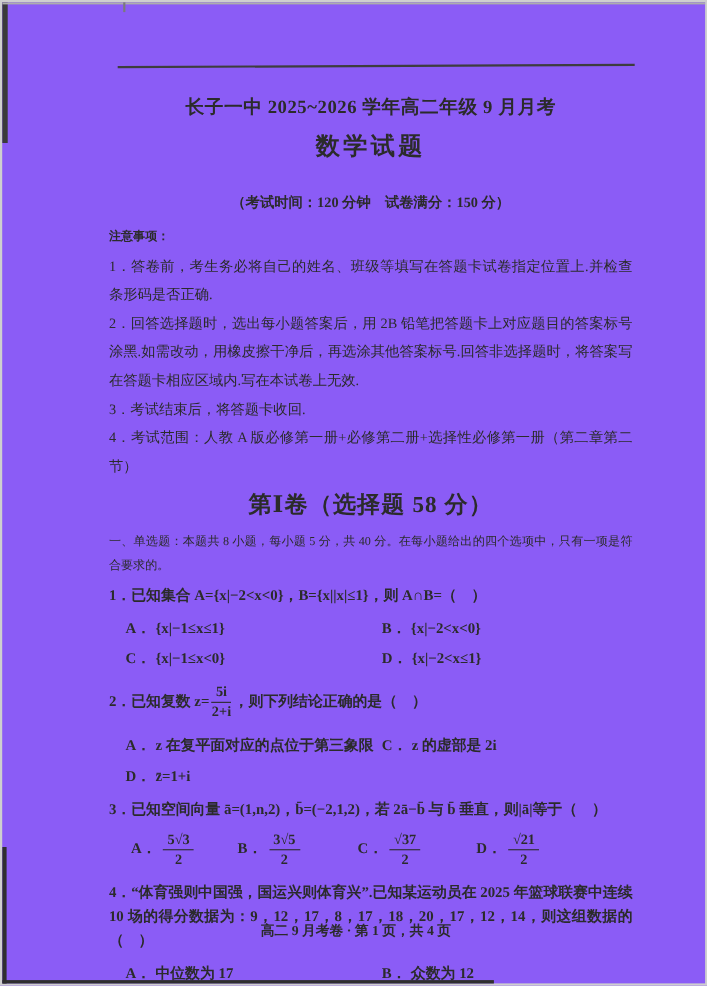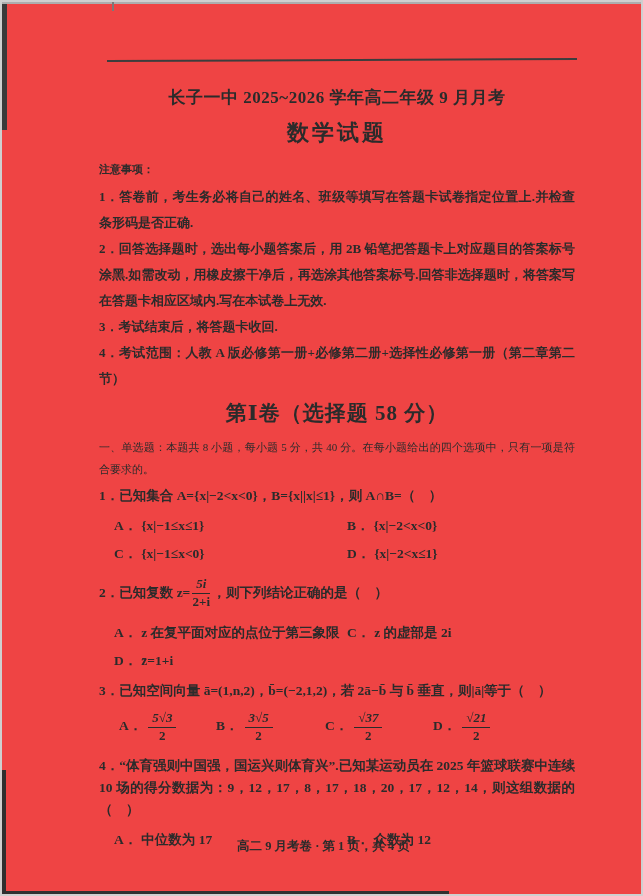--- a/index.html
+++ b/index.html
@@ -5,21 +5,21 @@
   * { box-sizing: border-box; }
   html,body { margin:0; padding:0; }
   body {
     width:643px; height:896px;
     background:#e9e9e9;
     font-family:"Liberation Serif","DejaVu Serif",serif;
   }
   .page {
     position:relative;
     width:643px; height:896px;
-    background:#ef4444;
+    background:#8b5cf6;
     color:#2b2b2b;
     overflow:hidden;
     border:2px solid #cfcfcf;
   }
   
   .edge { position:absolute; background:#3a3a3a; }
   .edge-left-top    { left:0; top:0; width:5px; height:128px; }
   .edge-left-bottom { left:0; top:768px; width:4px; height:128px; background:#2f2f2f; }
   .edge-bottom-dark { left:0; top:889px; width:447px; height:7px; background:#2f2f2f; }
   .edge-bottom-light{ left:447px; top:892px; width:196px; height:4px; background:#b9b9b9; }
@@ -40,21 +40,21 @@
   .subject-title {
     margin:9px 0 0; text-align:center;
     font-size:22px; font-weight:700; letter-spacing:3px;
   }
   .exam-info {
     margin:27px 0 0; text-align:center;
     font-size:13px; font-weight:700;
   }
   .notice-title { margin:14px 0 0; font-size:11px; font-weight:700; }
   .notice-item {
-    margin:0; font-size:13px; font-weight:700;
+    margin:0; font-size:13px; font-weight:400;
     line-height:26px; text-align:justify;
   }
   .notice-item.first { margin-top:7px; }
   .section-title {
     margin:7px 0 0; text-align:center;
     font-size:21px; font-weight:700; letter-spacing:1px;
   }
   .part-header {
     margin:9px 0 0; font-size:11px; font-weight:400;
     line-height:22px; text-align:justify;
@@ -76,21 +76,21 @@
   .options-row {
     display:grid; grid-template-columns:97px 109px 108px auto;
     padding-left:20px; margin-top:2px; align-items:center; height:46px;
   }
   .option-label { margin-right:4px; }
   .frac {
     display:inline-block; vertical-align:middle;
     text-align:center; line-height:1.15; font-size:13px; font-weight:600;
     margin:0 2px;
   }
-  .frac .num { display:block; border-bottom:1.4px solid #2b2b2b; padding:0 4px 1px;font-style:italic; }
+  .frac .num { display:block; border-bottom:1.4px solid #2b2b2b; padding:0 4px 1px; }
   .frac .den { display:block; padding-top:1px; }
   .footer {
     position:absolute; left:0; top:836px; width:643px;
     text-align:center; font-size:12.5px; font-weight:700; color:#2b2b2b;
   }
 </style>
 </head>
 <body>
 
 <div class="page">
@@ -101,20 +101,21 @@
   <div class="edge edge-bottom-light"></div>
   <div class="edge edge-top-line"></div>
   <div class="edge tick-top"></div>
 
   <div class="top-rule"></div>
 
   <div class="content">
 
     <h1 class="exam-title">长子一中 2025~2026 学年高二年级 9 月月考</h1>
     <h2 class="subject-title">数学试题</h2>
+    <p class="exam-info">（考试时间：120 分钟　试卷满分：150 分）</p>
 
     <p class="notice-title">注意事项：</p>
     <p class="notice-item first">1．答卷前，考生务必将自己的姓名、班级等填写在答题卡试卷指定位置上.并检查条形码是否正确.</p>
     <p class="notice-item">2．回答选择题时，选出每小题答案后，用 2B 铅笔把答题卡上对应题目的答案标号涂黑.如需改动，用橡皮擦干净后，再选涂其他答案标号.回答非选择题时，将答案写在答题卡相应区域内.写在本试卷上无效.</p>
     <p class="notice-item">3．考试结束后，将答题卡收回.</p>
     <p class="notice-item">4．考试范围：人教 A 版必修第一册+必修第二册+选择性必修第一册（第二章第二节）</p>
 
     <h3 class="section-title">第Ⅰ卷（选择题 58 分）</h3>
     <p class="part-header">一、单选题：本题共 8 小题，每小题 5 分，共 40 分。在每小题给出的四个选项中，只有一项是符合要求的。</p>
 

